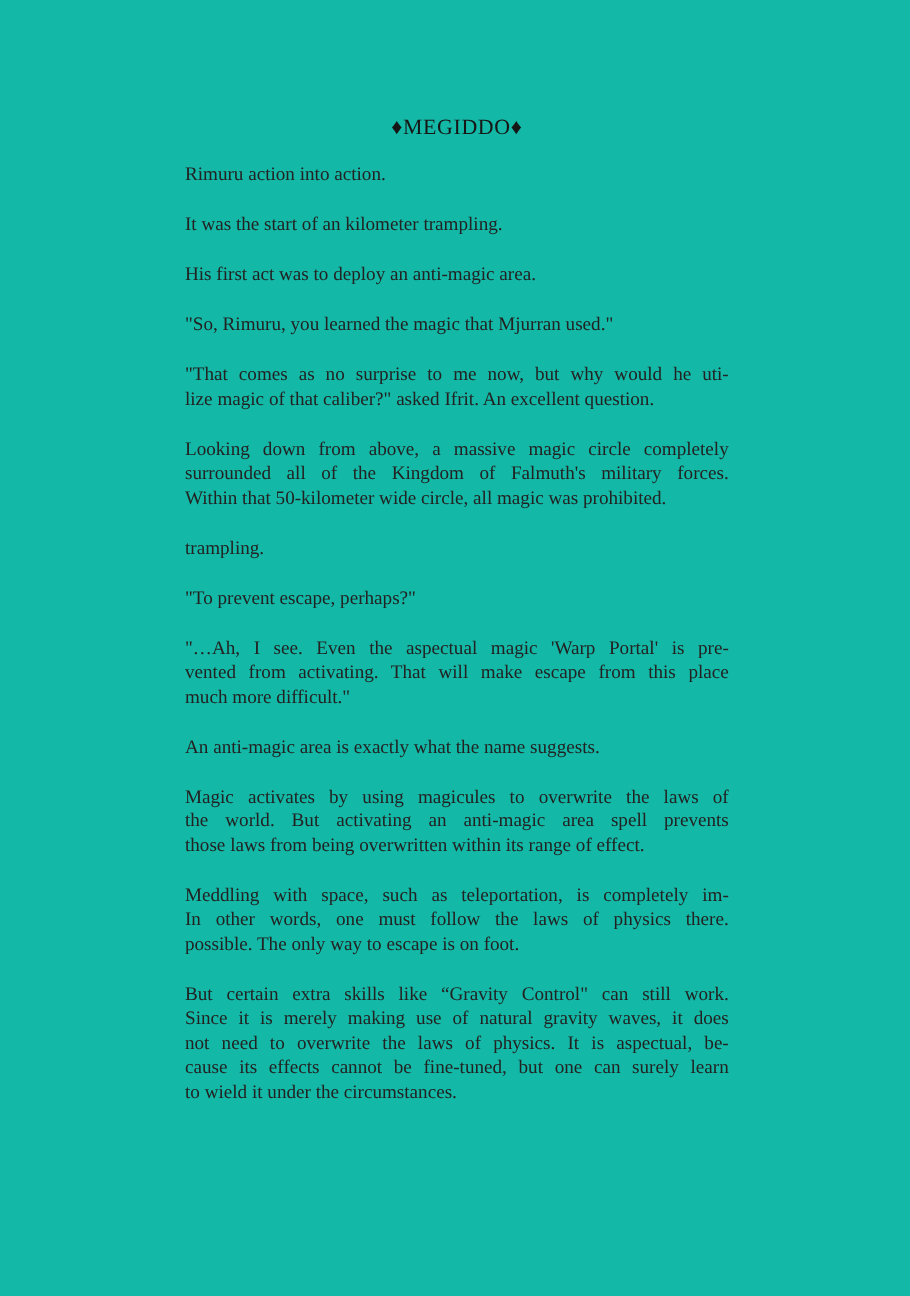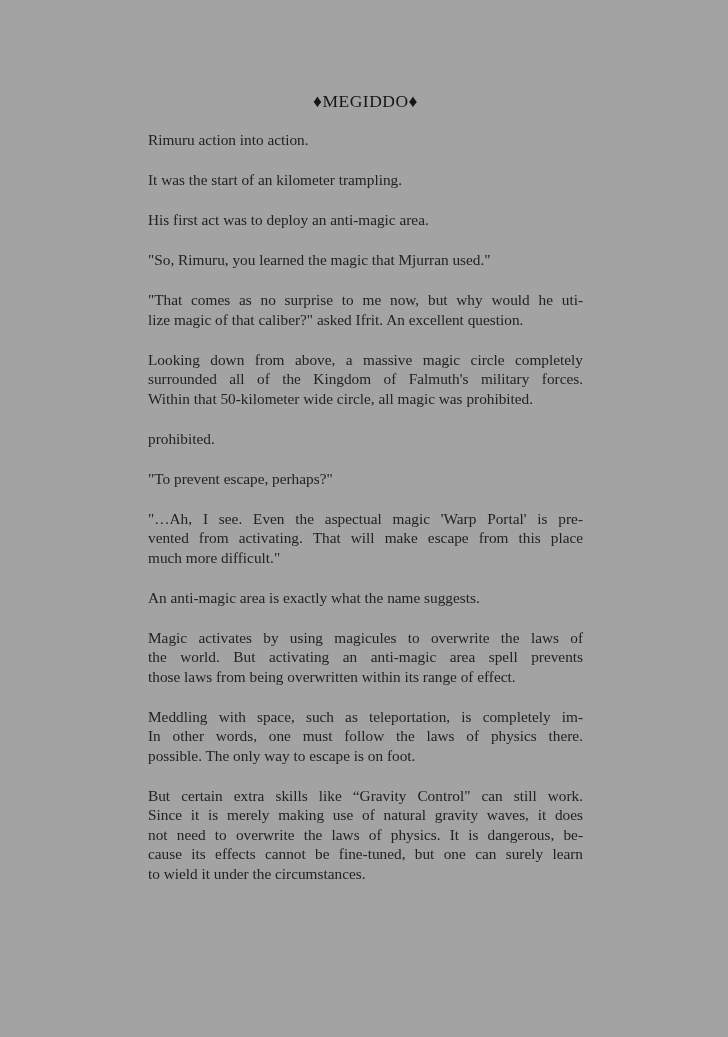--- a/index.html
+++ b/index.html
@@ -4,21 +4,21 @@
 <style>
   html, body {
     margin: 0;
     padding: 0;
     background: #ffffff;
   }
   .page {
     position: relative;
     width: 728px;
     height: 1037px;
-    background: #a3a3a3;
+    background: #14b8a6;
     box-sizing: border-box;
     padding: 90px 145px 0 148px;
     font-family: "Liberation Serif", "DejaVu Serif", serif;
     color: #222222;
     overflow: hidden;
   }
   .chapter-title {
     text-align: center;
     font-size: 17.5px;
     font-weight: normal;
@@ -61,21 +61,21 @@
       <div class="para">
         <div class="line">"That comes as no surprise to me now, but why would he uti-</div>
         <div class="line">lize magic of that caliber?" asked Ifrit. An excellent question.</div>
       </div>
       <div class="para">
         <div class="line">Looking down from above, a massive magic circle completely</div>
         <div class="line">surrounded all of the Kingdom of Falmuth's military forces.</div>
         <div class="line">Within that 50-kilometer wide circle, all magic was prohibited.</div>
       </div>
       <div class="para">
-        <div class="line">prohibited.</div>
+        <div class="line">trampling.</div>
       </div>
       <div class="para">
         <div class="line">"To prevent escape, perhaps?"</div>
       </div>
       <div class="para">
         <div class="line">"…Ah, I see. Even the aspectual magic 'Warp Portal' is pre-</div>
         <div class="line">vented from activating. That will make escape from this place</div>
         <div class="line">much more difficult."</div>
       </div>
       <div class="para">
@@ -87,18 +87,18 @@
         <div class="line">those laws from being overwritten within its range of effect.</div>
       </div>
       <div class="para">
         <div class="line">Meddling with space, such as teleportation, is completely im-</div>
         <div class="line">In other words, one must follow the laws of physics there.</div>
         <div class="line">possible. The only way to escape is on foot.</div>
       </div>
       <div class="para">
         <div class="line">But certain extra skills like “Gravity Control" can still work.</div>
         <div class="line">Since it is merely making use of natural gravity waves, it does</div>
-        <div class="line">not need to overwrite the laws of physics. It is dangerous, be-</div>
+        <div class="line">not need to overwrite the laws of physics. It is aspectual, be-</div>
         <div class="line">cause its effects cannot be fine-tuned, but one can surely learn</div>
         <div class="line">to wield it under the circumstances.</div>
       </div>
     </div>
 </div>
 
 </body></html>

